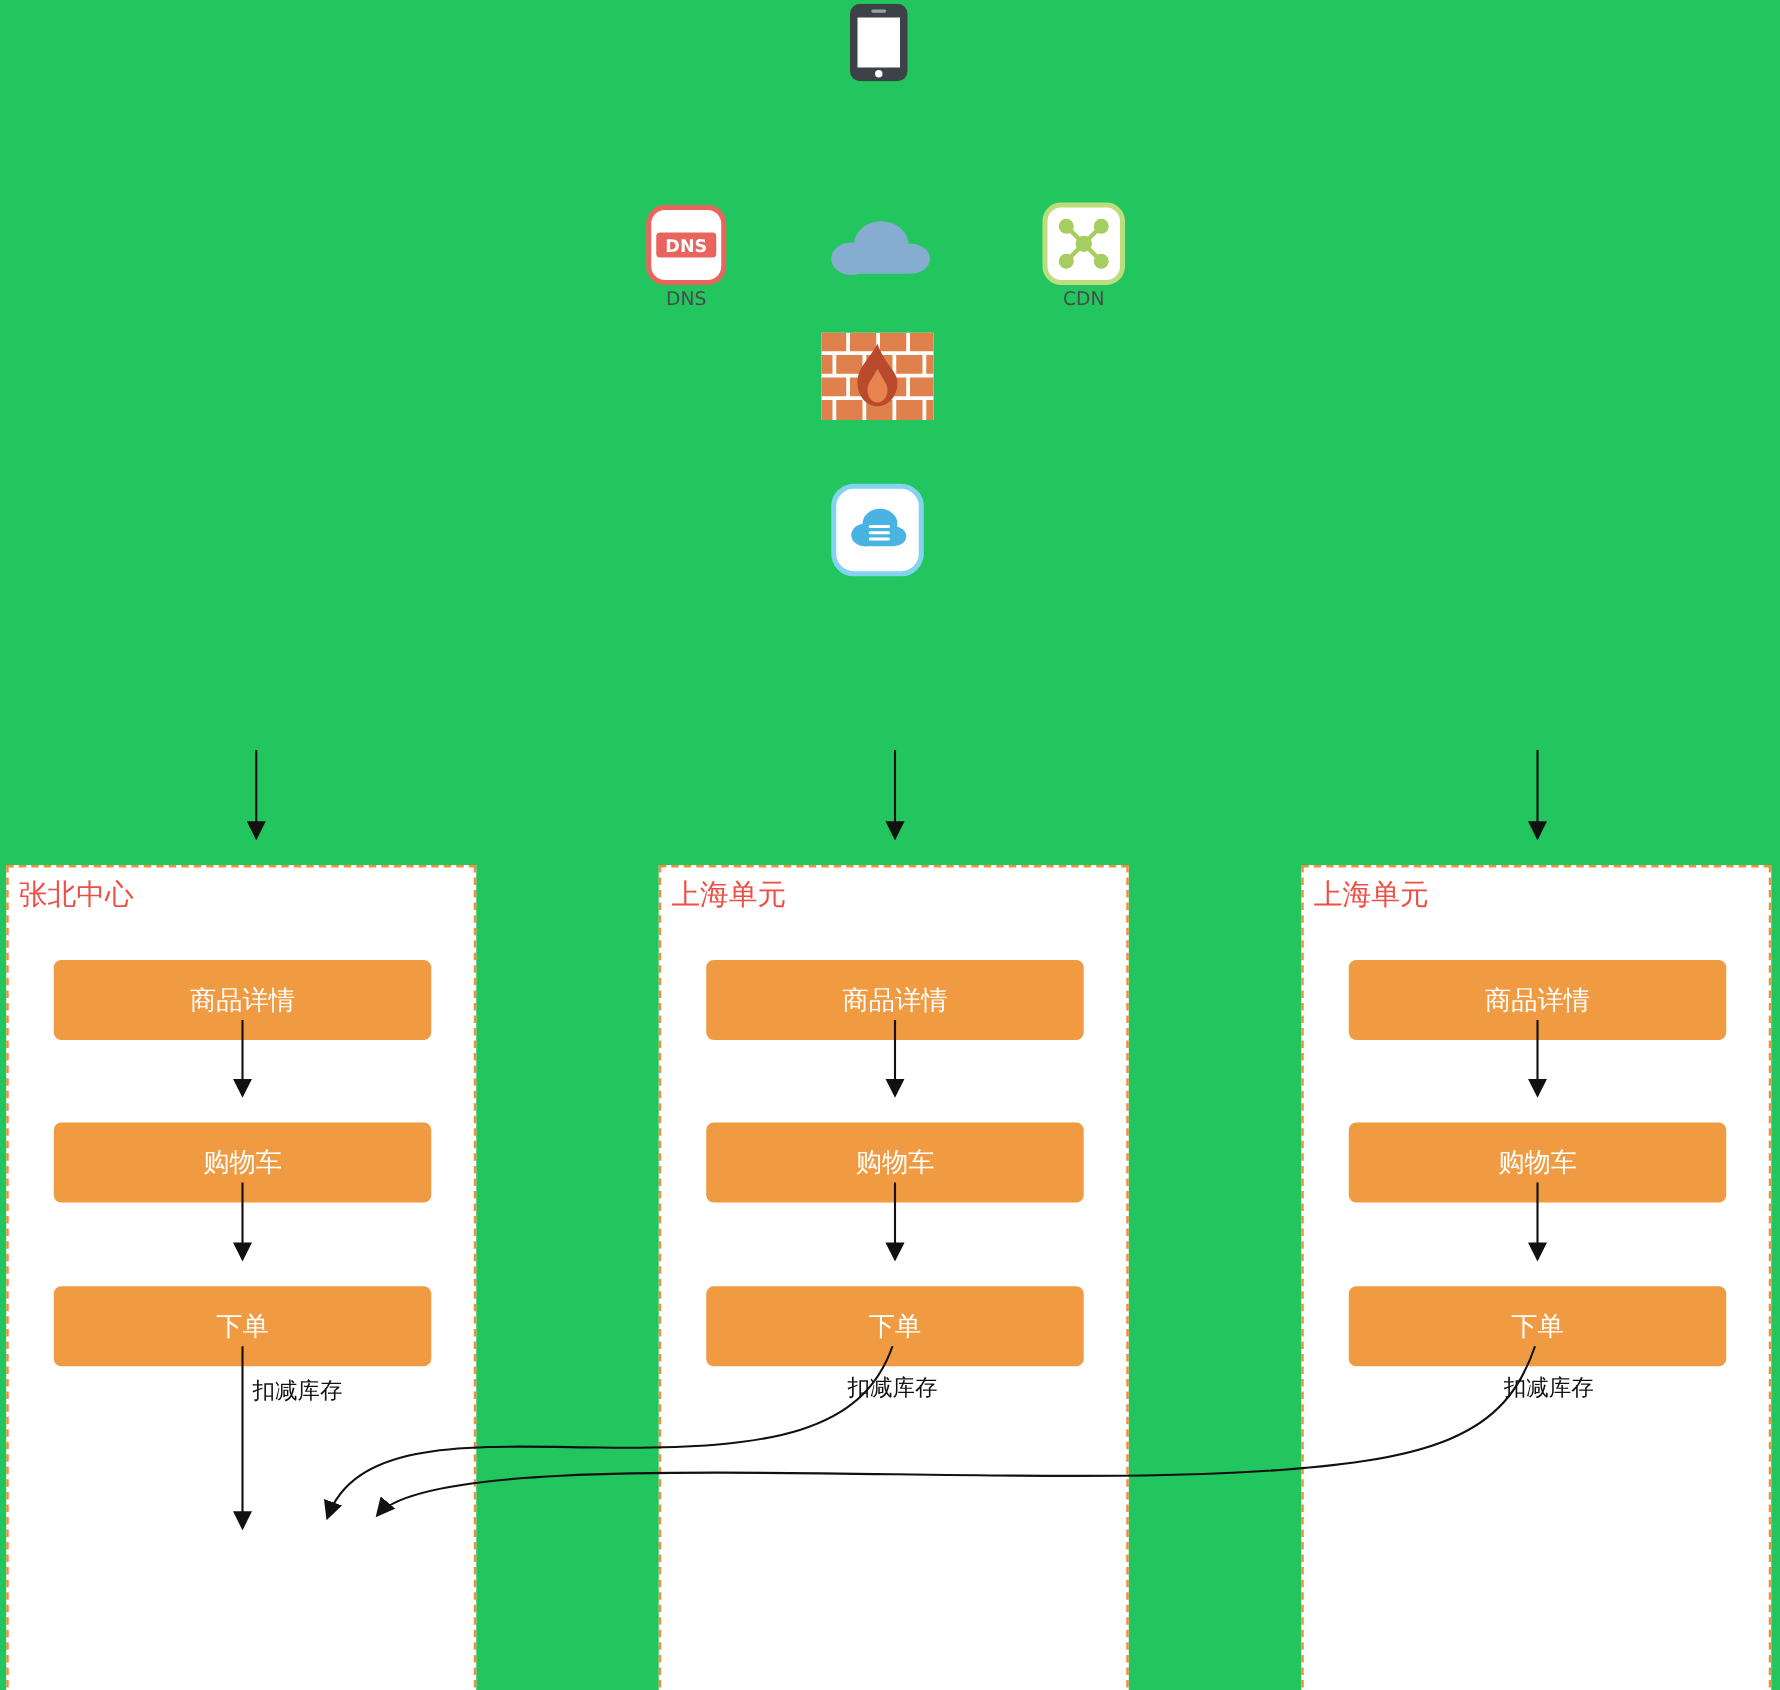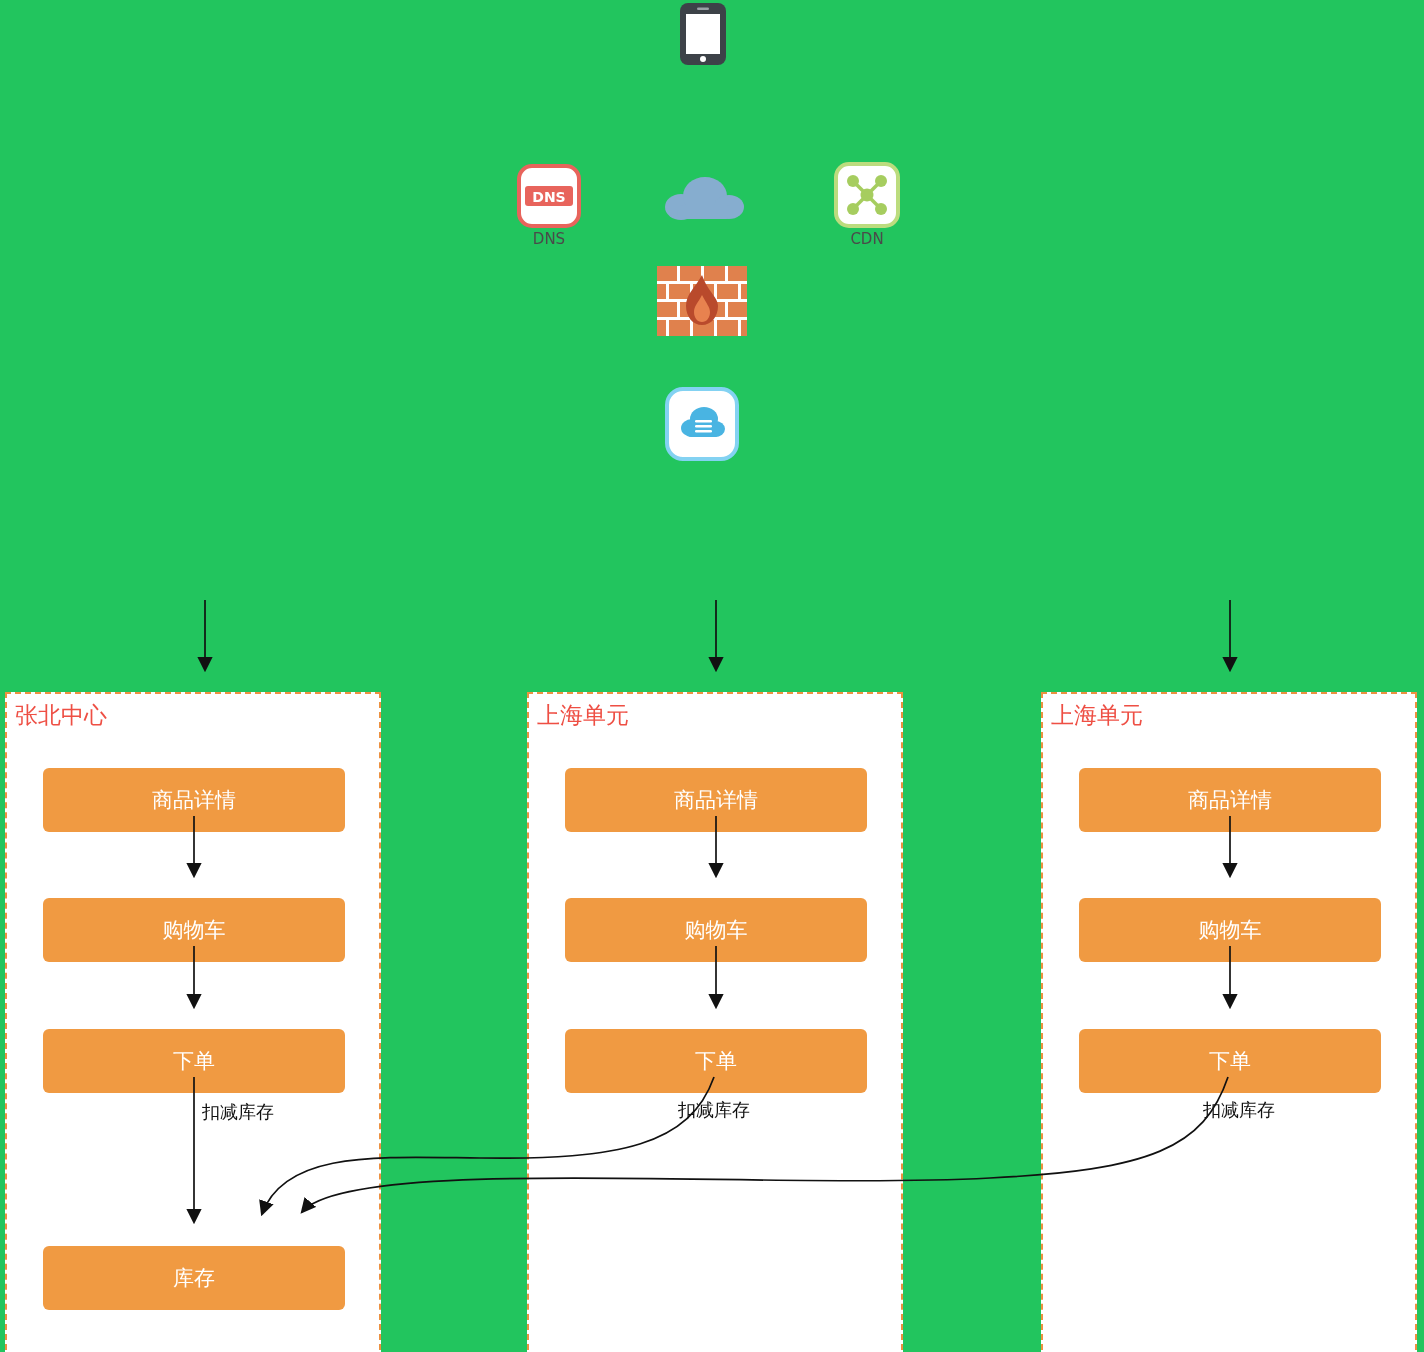--- a/index.html
+++ b/index.html
@@ -114,21 +114,20 @@
       <rect x="31" y="39" width="17" height="2.4" rx="1.2"></rect>
       <rect x="31" y="44" width="17" height="2.4" rx="1.2"></rect>
     </g>
   </svg>
 
   <div class="region region-zhangbei">
     <div class="region-title">张北中心</div>
     <div class="node node-detail">商品详情</div>
     <div class="node node-cart">购物车</div>
     <div class="node node-order">下单</div>
-    <div class="node node-inventory">库存</div>
   </div>
 
   <div class="region region-shenzhen">
     <div class="region-title">上海单元</div>
     <div class="node node-detail">商品详情</div>
     <div class="node node-cart">购物车</div>
     <div class="node node-order">下单</div>
   </div>
 
   <div class="region region-shanghai">

